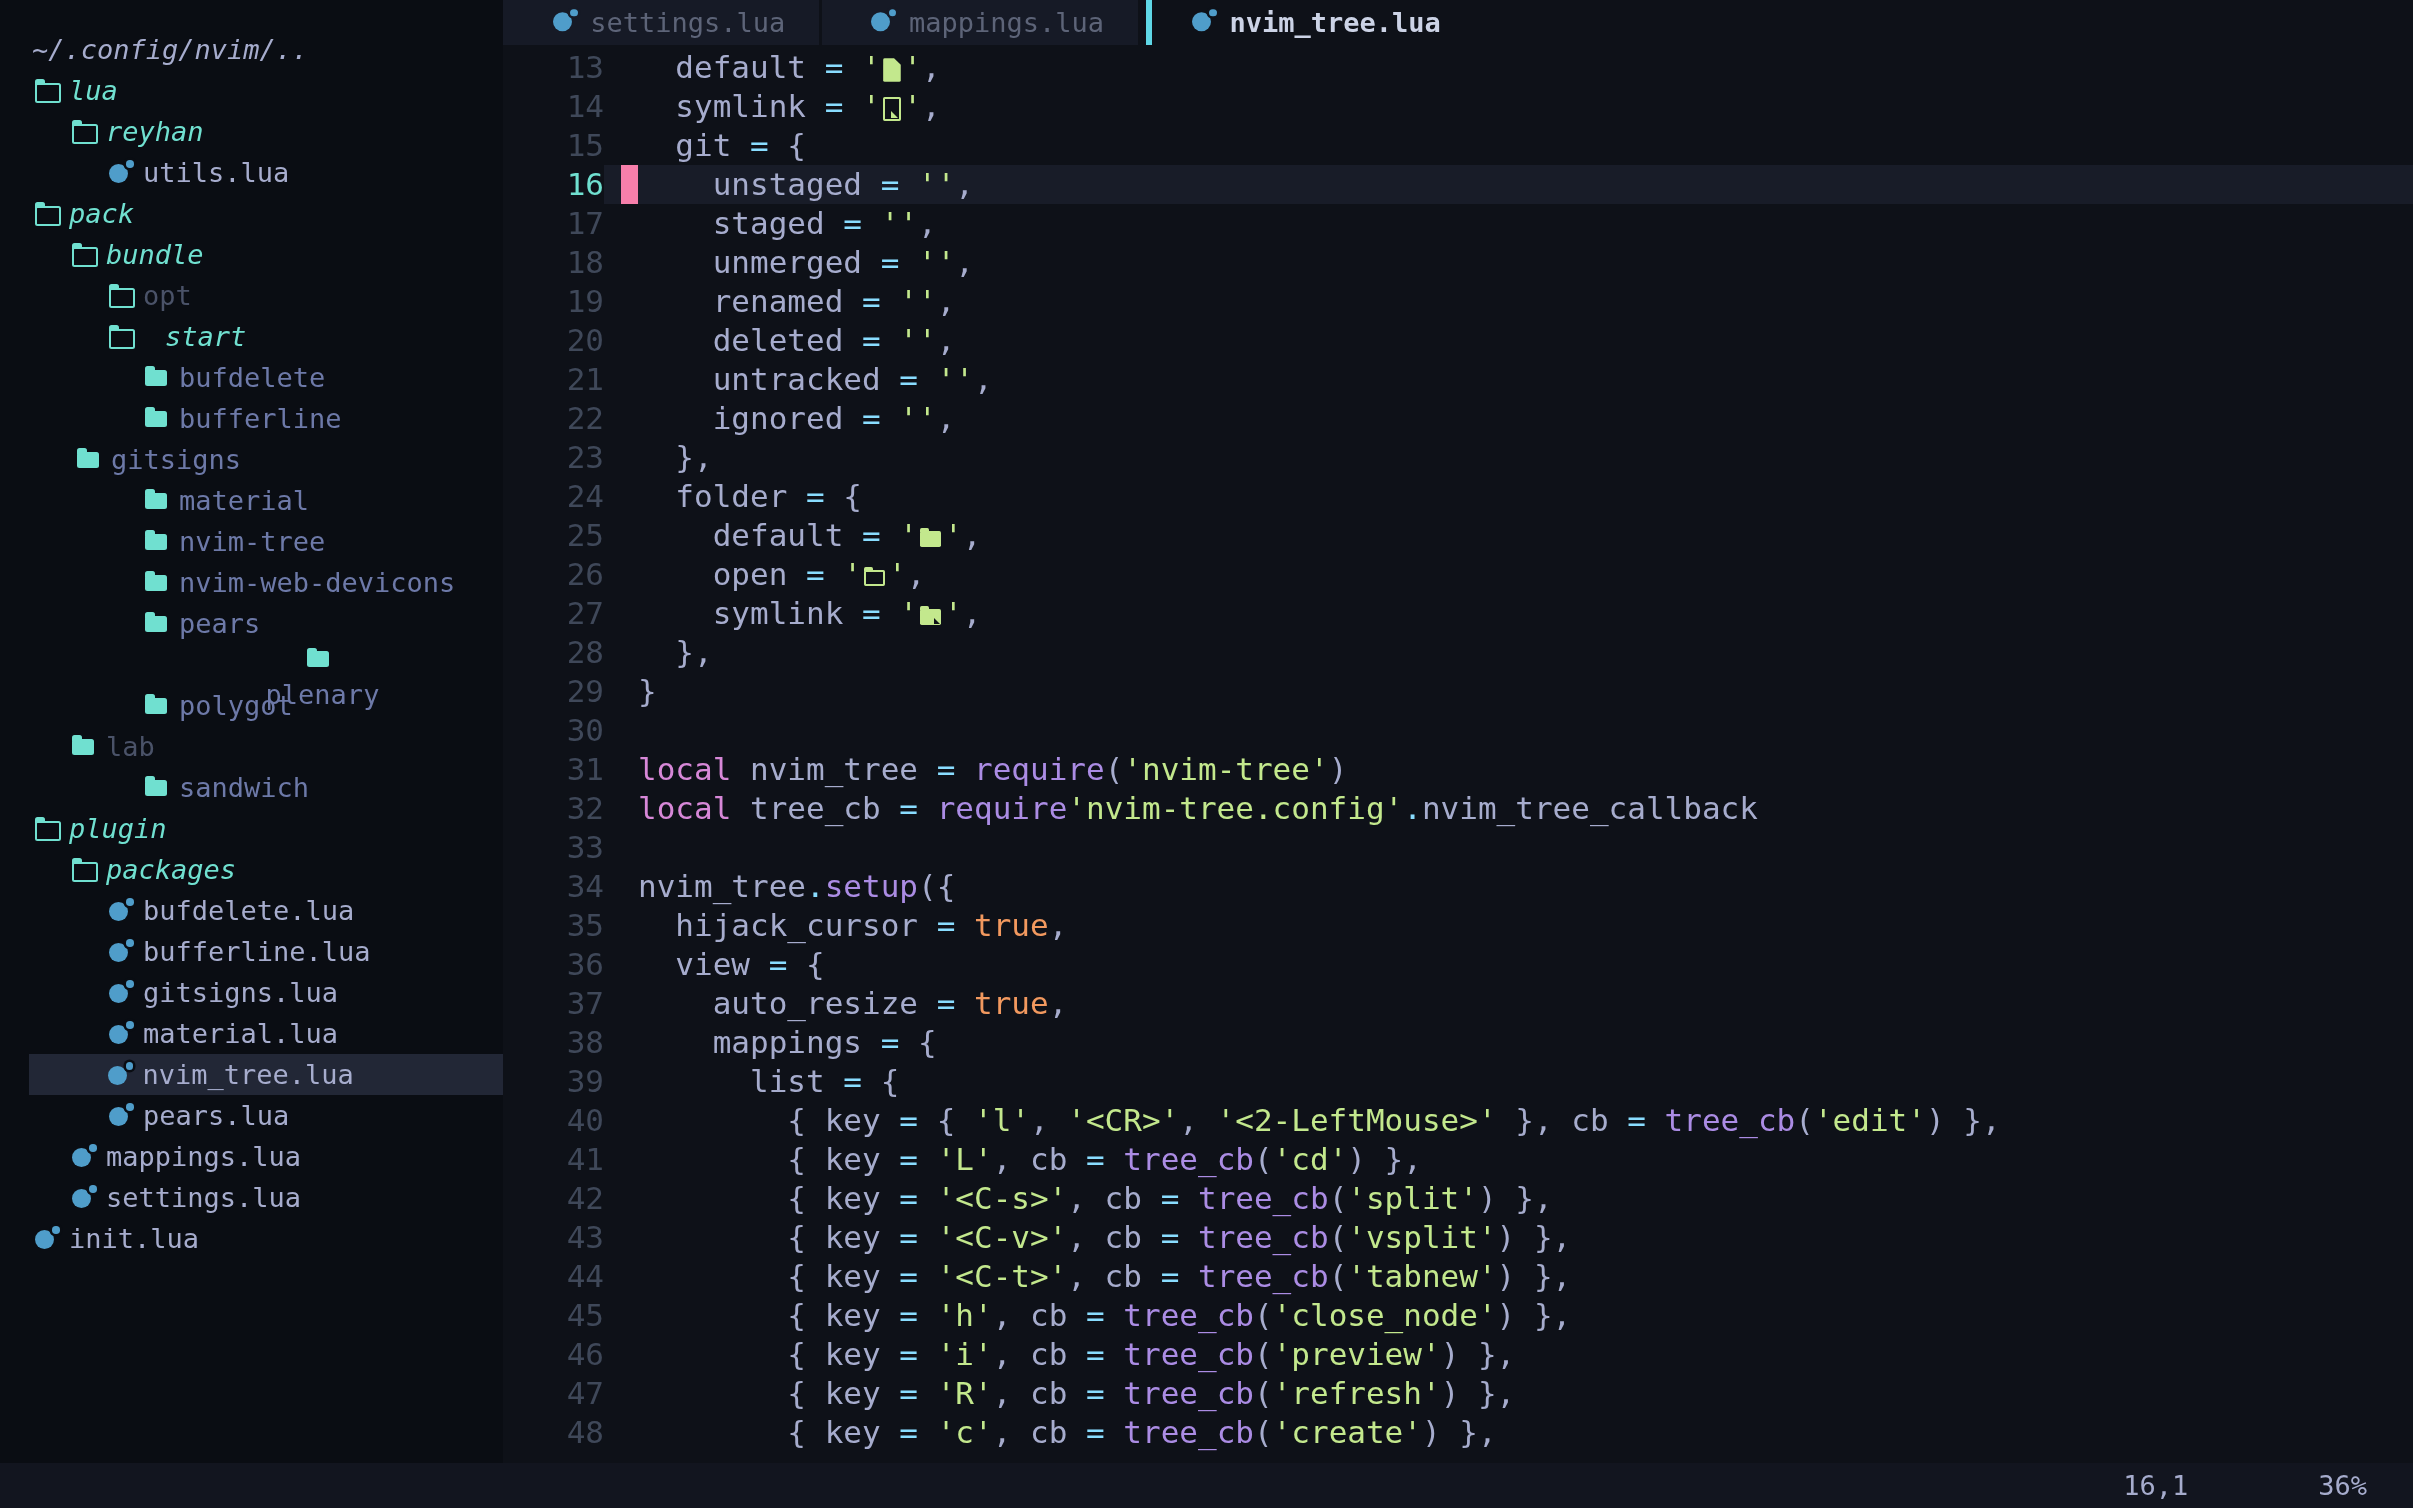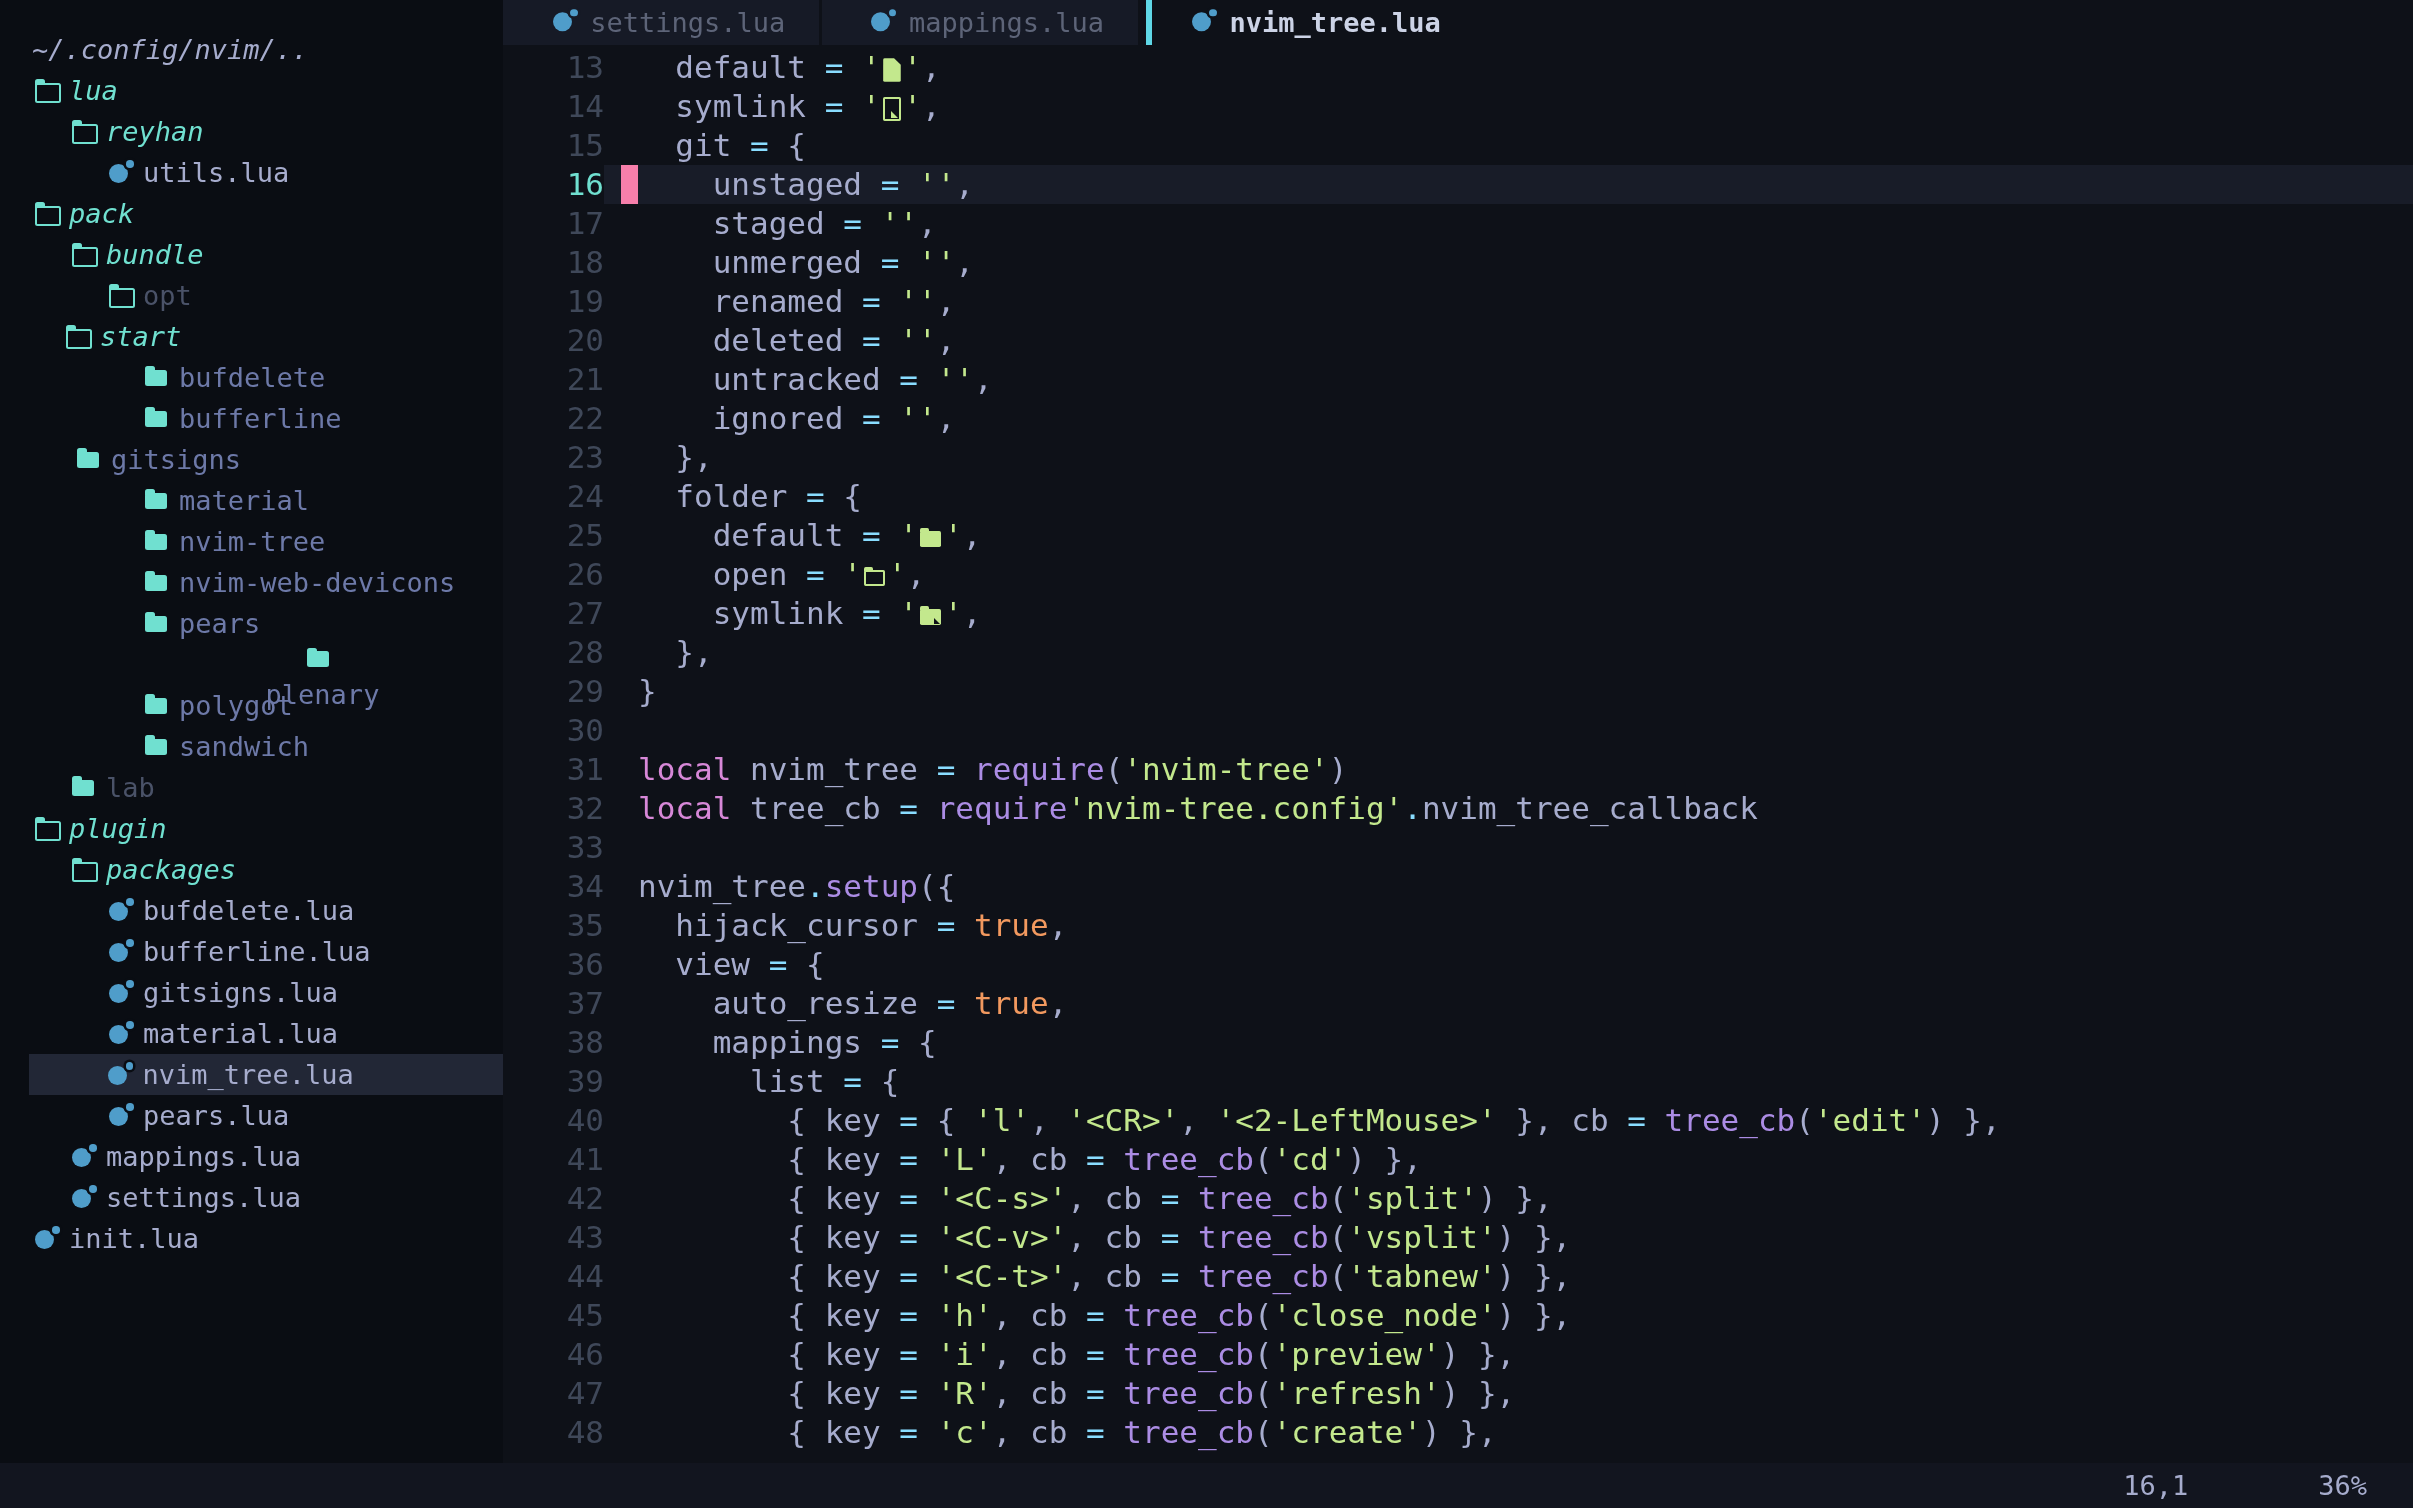--- a/index.html
+++ b/index.html
@@ -100,21 +100,21 @@
           <span class="tlabel">pack</span>
         </div>
         <div class="trow st-open" style="padding-left: 69px;">
           <span class="tico f-open"></span>
           <span class="tlabel">bundle</span>
         </div>
         <div class="trow st-dim" style="padding-left: 106px;">
           <span class="tico f-open"></span>
           <span class="tlabel">opt</span>
         </div>
-        <div class="trow st-open" style="padding-left: 63px;">
+        <div class="trow st-open" style="padding-left: 106px; gap: 22px;">
           <span class="tico f-open"></span>
           <span class="tlabel">start</span>
         </div>
         <div class="trow st-slate" style="padding-left: 142px;">
           <span class="tico f-closed"></span>
           <span class="tlabel">bufdelete</span>
         </div>
         <div class="trow st-slate" style="padding-left: 142px;">
           <span class="tico f-closed"></span>
           <span class="tlabel">bufferline</span>
@@ -140,27 +140,27 @@
           <span class="tlabel">pears</span>
         </div>
         <div class="trow st-slate" style="padding-left: 142px; flex-direction: column;">
           <span class="tico f-closed"></span>
           <span class="tlabel">plenary</span>
         </div>
         <div class="trow st-slate" style="padding-left: 142px;">
           <span class="tico f-closed"></span>
           <span class="tlabel">polygot</span>
         </div>
+        <div class="trow st-dim" style="padding-left: 69px;">
+          <span class="tico f-closed"></span>
+          <span class="tlabel">lab</span>
+        </div>
         <div class="trow st-slate" style="padding-left: 142px;">
           <span class="tico f-closed"></span>
           <span class="tlabel">sandwich</span>
-        </div>
-        <div class="trow st-dim" style="padding-left: 69px;">
-          <span class="tico f-closed"></span>
-          <span class="tlabel">lab</span>
         </div>
         <div class="trow st-open" style="padding-left: 32px;">
           <span class="tico f-open"></span>
           <span class="tlabel">plugin</span>
         </div>
         <div class="trow st-open" style="padding-left: 69px;">
           <span class="tico f-open"></span>
           <span class="tlabel">packages</span>
         </div>
         <div class="trow st-file" style="padding-left: 106px;">

